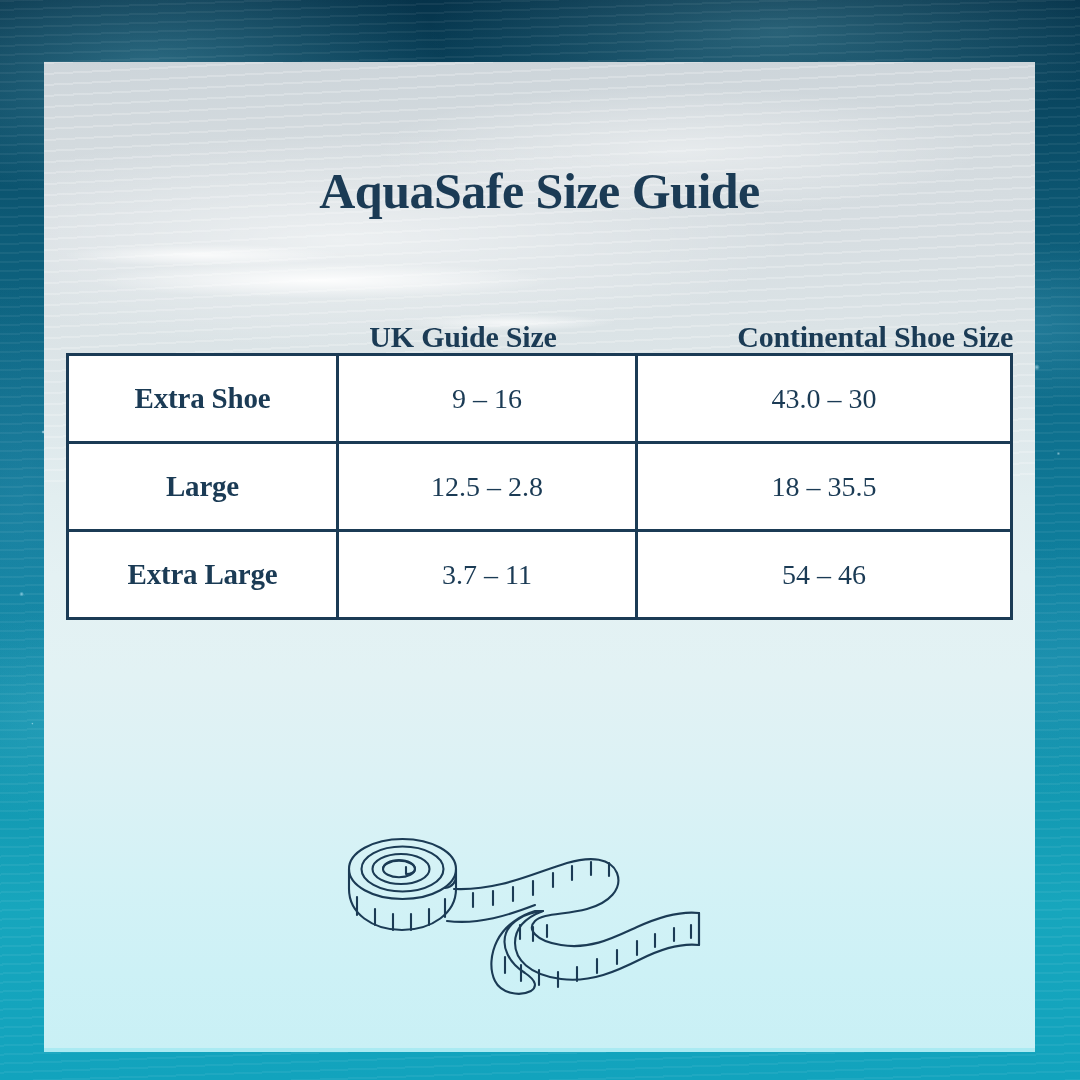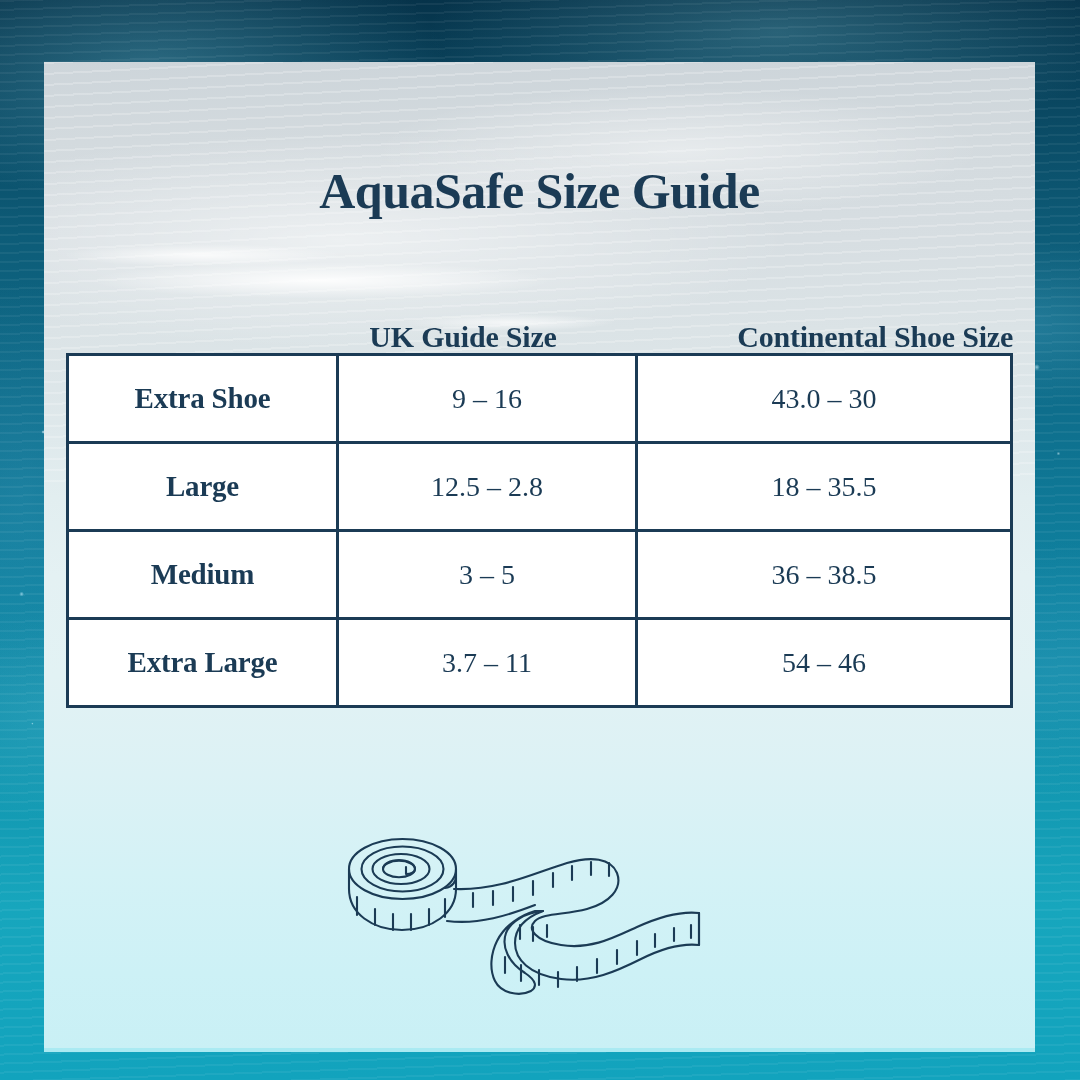--- a/index.html
+++ b/index.html
@@ -232,25 +232,20 @@
             <td class="c-uk">9 – 16</td>
             <td class="c-cont">43.0 – 30</td>
           </tr>
 
           <tr>
             <td class="c-label">Large</td>
             <td class="c-uk">12.5 – 2.8</td>
             <td class="c-cont">18 – 35.5</td>
           </tr>
 
-          <tr>
-            <td class="c-label">Medium</td>
-            <td class="c-uk">3 – 5</td>
-            <td class="c-cont">36 – 38.5</td>
-          </tr>
 
 
           <tr>
             <td class="c-label">Extra Large</td>
             <td class="c-uk">3.7 – 11</td>
             <td class="c-cont">54 – 46</td>
           </tr>
 
         </tbody>
       </table>

